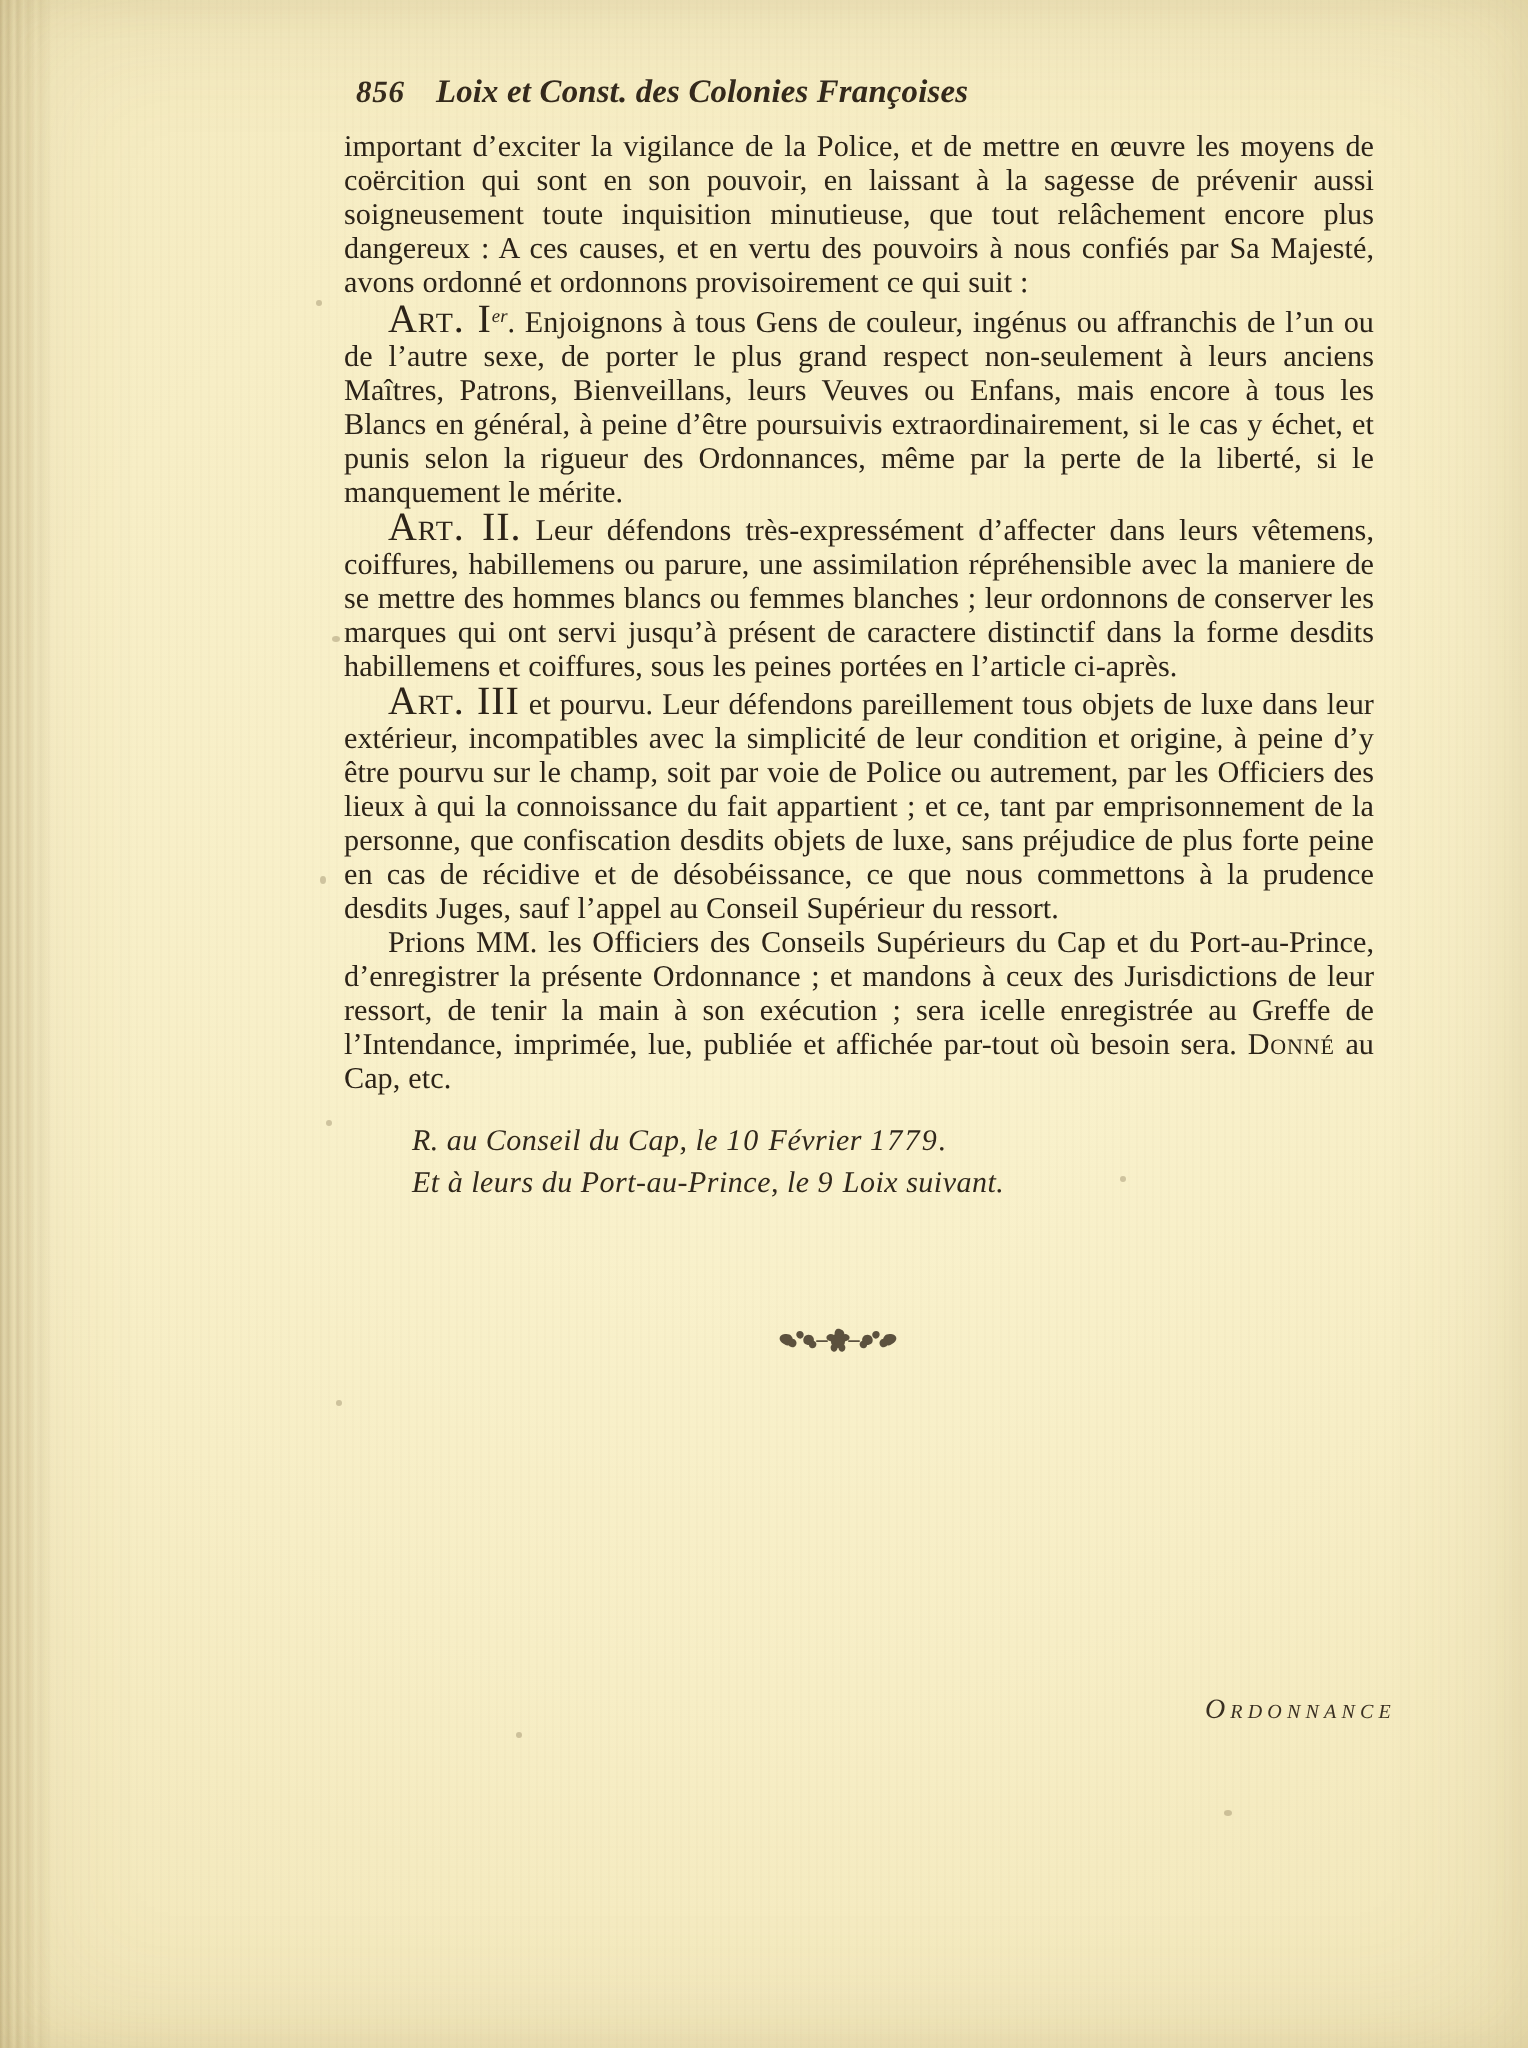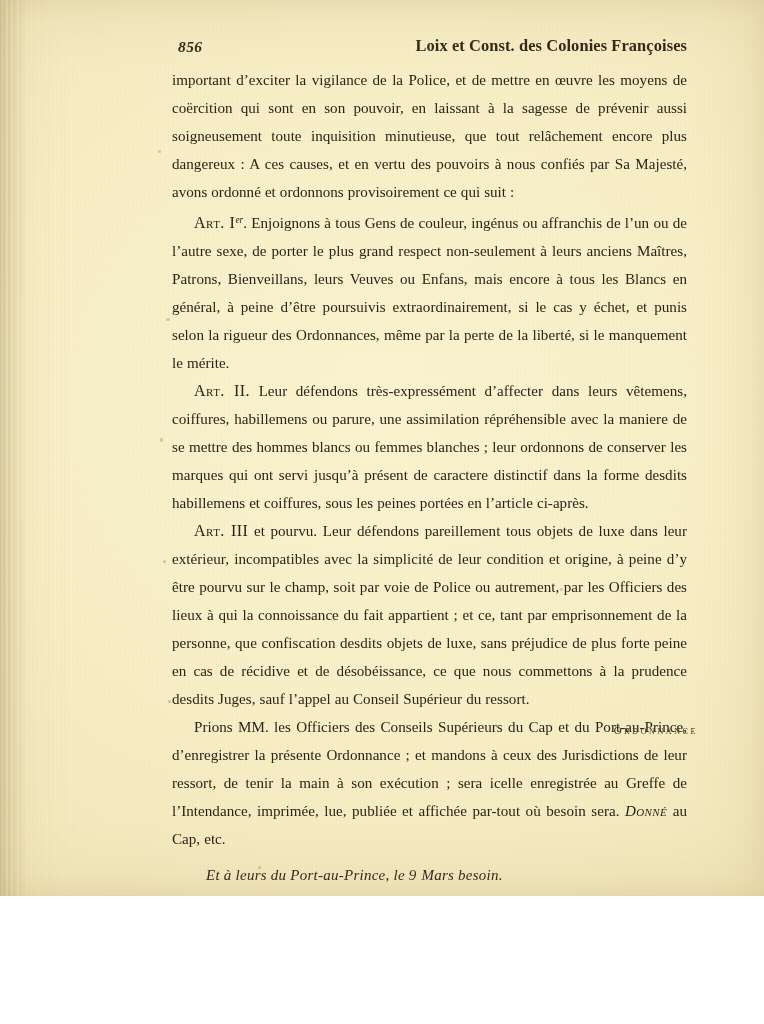--- a/index.html
+++ b/index.html
@@ -3,21 +3,21 @@
 <meta charset="utf-8">
 <style>
   html, body {
     margin: 0;
     padding: 0;
     background: #ffffff;
   }
   .page {
     position: relative;
     width: 764px;
-    height: 896px;
+    height: 1024px;
     overflow: hidden;
     background:
       radial-gradient(ellipse 120% 90% at 50% 45%,
         #faf3cf 0%, #f7eec6 42%, #f2e7ba 72%, #e9dcab 92%, #ded0a0 100%);
     font-family: "Liberation Serif", "DejaVu Serif", serif;
     color: #2a2218;
   }
   
   .grain {
     position: absolute;
@@ -80,54 +80,54 @@
     font-weight: 700;
     font-size: 15.5px;
     letter-spacing: .4px;
     color: #352b1d;
   }
   .runtitle {
     position: absolute;
     left: 0;
     right: 0;
     top: 0;
-    text-align: right;
+    text-align: left;
     padding-left: 46px;
+    font-style: italic;
     font-weight: 700;
     font-size: 16.4px;
     letter-spacing: .1px;
     color: #33291c;
     white-space: nowrap;
   }
 
   
   .body { margin-top: 4px; }
 
   p.para {
     margin: 0;
     font-size: 15.1px;
-    line-height: 28px;
+    line-height: 17px;
     text-align: justify;
     text-align-last: left;
     letter-spacing: .02px;
     word-spacing: .2px;
     color: #2c2318;
     -webkit-font-smoothing: none;
   }
   p.indent { text-indent: 22px; }
 
   .sc {
     font-variant: small-caps;
-    font-size: 16px;
+    font-size: 20px;
     letter-spacing: .45px;
   }
   .sc-sm {
     font-variant: small-caps;
     letter-spacing: .4px;
-    font-style: italic;
   }
   sup.ord {
     font-size: .62em;
     vertical-align: .52em;
     letter-spacing: 0;
     font-style: italic;
   }
 
   
   .registration {
@@ -154,21 +154,22 @@
     line-height: 0;
     opacity: .82;
   }
 
   
   .catchword {
     position: absolute;
     right: 66px;
     bottom: 160px;
     font-variant: small-caps;
-    font-size: 11px;
+    font-style: italic;
+    font-size: 14px;
     letter-spacing: 2.6px;
     color: #3a3022;
     margin-top: 44px;
   }
 
   
   .speck {
     position: absolute;
     background: rgba(110,92,58,0.30);
     border-radius: 50%;
@@ -222,21 +223,24 @@
       <p class="para indent">
         <span>Prions MM. les Officiers des Conseils Supérieurs du Cap et du Port-au-Prince, d’enregistrer la présente Ordonnance ; et mandons à ceux des Jurisdictions de leur ressort, de tenir la main à son exécution ; sera icelle enregistrée au Greffe de l’Intendance, imprimée, lue, publiée et affichée par-tout où besoin sera.</span>
         <span class="sc-sm">Donné</span>
         <span>au Cap, etc.</span>
       </p>
 
     </div>
 
     <div class="registration">
       <div class="regline">
-        <span>Et à leurs du Port-au-Prince, le </span><span class="num">9</span><span> Mars besoin.</span>
+        <span>R. au Conseil du Cap, le </span><span class="num">10</span><span> Février </span><span class="num">1779</span><span>.</span>
+      </div>
+      <div class="regline">
+        <span>Et à leurs du Port-au-Prince, le </span><span class="num">9</span><span> Loix suivant.</span>
       </div>
     </div>
 
     <div class="ornament-wrap">
       <span class="ornament">
         <svg width="66" height="20" viewBox="0 0 66 20" aria-hidden="true">
           <g fill="#3a2f20">
 
             <path d="M6 11 C3 9.5 3 6.5 6.5 6 C9 5.6 10.6 7.2 10.4 9.2 C10.3 10.6 9.2 11.6 7.8 11.7 C7.2 11.75 6.6 11.5 6 11 Z"></path>
             <path d="M10 12.6 C8 12.2 7.2 10.4 8.4 9.1 C9.6 7.8 11.8 8.3 12.2 10 C12.5 11.3 11.5 12.9 10 12.6 Z"></path>

